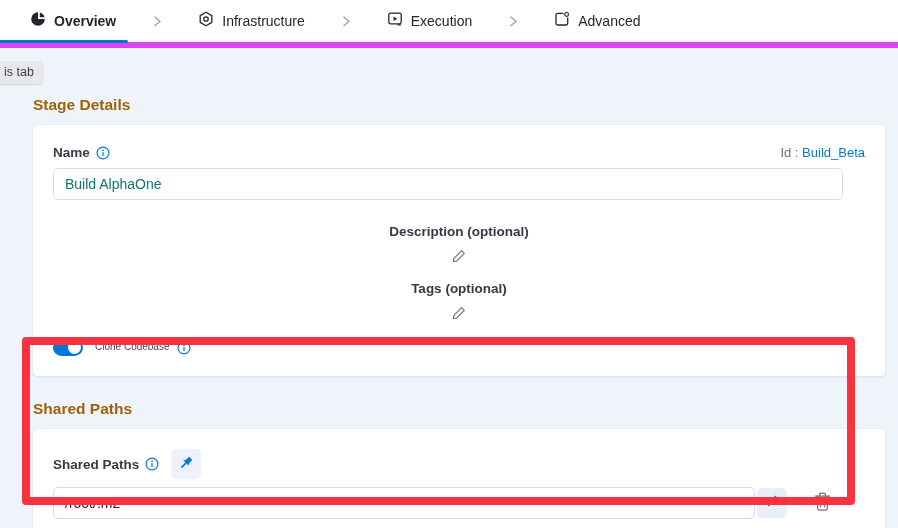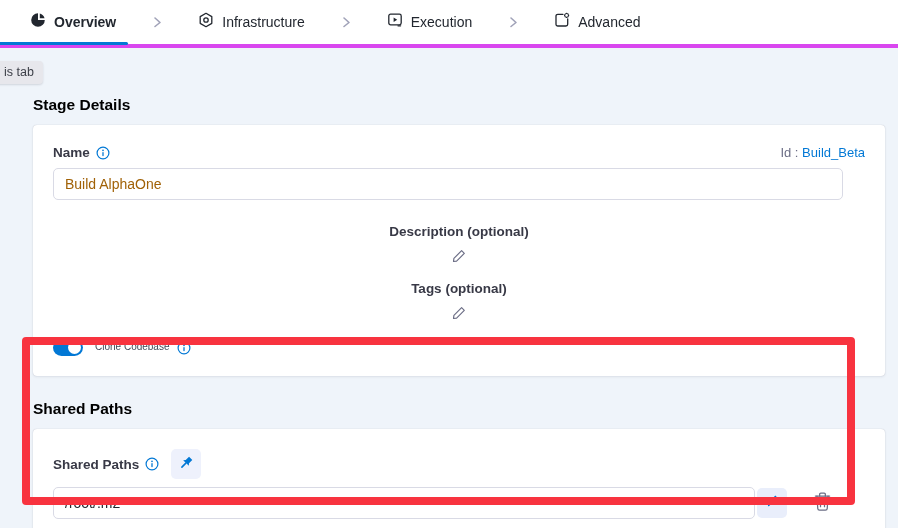--- a/index.html
+++ b/index.html
@@ -8,21 +8,21 @@
     width:898px; height:528px; overflow:hidden;
     font-family:"Liberation Sans","DejaVu Sans",sans-serif;
     background:#eff4fa;
   }
   .screen { position:relative; width:898px; height:528px; overflow:hidden; }
 
   
   .tabbar {
     position:relative; height:48px; background:#ffffff;
     display:flex; align-items:center; padding-left:30px;
-    border-bottom:4px solid #d946ef;
+    border-bottom:6px solid #d946ef;
   }
   .tab { display:flex; align-items:center; gap:8px; cursor:pointer; }
   .tab .tab-label { font-size:14px; color:#22272f; font-weight:500; }
   .tab.active .tab-label { font-weight:600; }
   .tab-chevron { margin:0 34px; display:flex; align-items:center; }
   .active-underline {
     position:absolute; left:0; bottom:-1px; width:128px; height:3px;
     background:#0278d5; border-radius:0 2px 2px 0;
   }
 
@@ -30,21 +30,21 @@
   .tooltip-badge {
     position:absolute; top:61px; left:-8px; z-index:2;
     background:#e7e7ec; color:#3c3f48; font-size:12.5px;
     padding:4px 9px 5px 12px; border-radius:4px;
     box-shadow:0 1px 2px rgba(40,41,61,.15);
   }
 
   
   .page-content { padding:0 13px 0 33px; }
   .section-heading {
-    font-size:15.5px; font-weight:700; color:#000000;
+    font-size:15.5px; font-weight:700; color:#a16207;
     margin:0 0 11px 0; line-height:19px;
   }
   .h-stage { margin-top:47px; }
   .h-shared { margin-top:23px; }
 
   .card {
     background:#ffffff; border-radius:4px;
     box-shadow:0 0 1px rgba(40,41,61,.25), 0 1px 3px rgba(40,41,61,.08);
   }
   .card-1 { padding:20px 20px 20px; }
@@ -56,21 +56,21 @@
   }
   .info-icon { display:flex; cursor:pointer; }
 
   .name-row { display:flex; justify-content:space-between; align-items:center; }
   .id-text { font-size:13px; color:#6b6d85; }
   .id-link { color:#0278d5; font-weight:500; text-decoration:none; cursor:pointer; }
 
   .text-input {
     display:block; margin-top:8px; height:32px; width:calc(100% - 22px);
     border:1px solid #d9dae5; border-radius:5px; background:#fff;
-    padding:0 11px; font-size:14px; color:#a16207; outline:none;
+    padding:0 11px; font-size:14px; color:#0f766e; outline:none;
     font-family:inherit;
   }
 
   .edit-row { display:flex; align-items:center; gap:10px; cursor:pointer;flex-direction:column; }
   .row-desc { margin-top:24px; }
   .row-tags { margin-top:14px; }
 
   .toggle-row { margin-top:15px; display:flex; align-items:center; gap:12px; }
   .toggle {
     position:relative; width:30px; height:17px; border-radius:9px;

